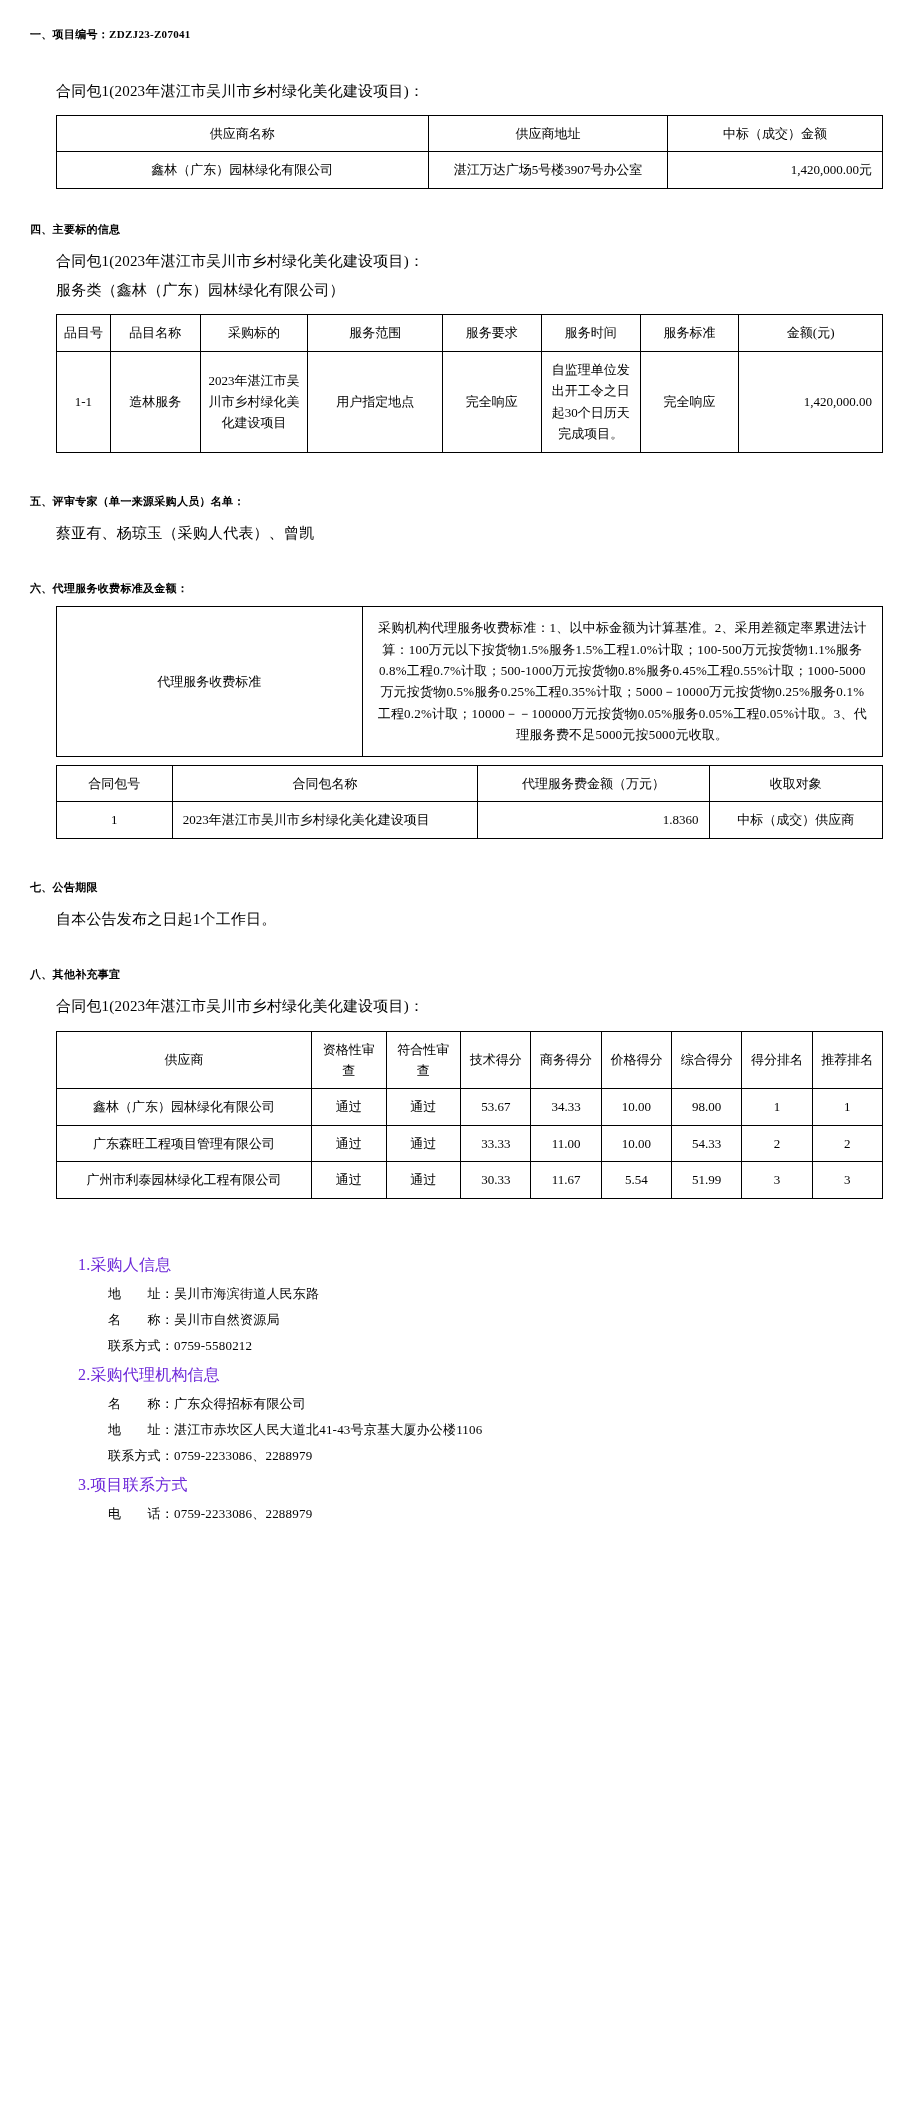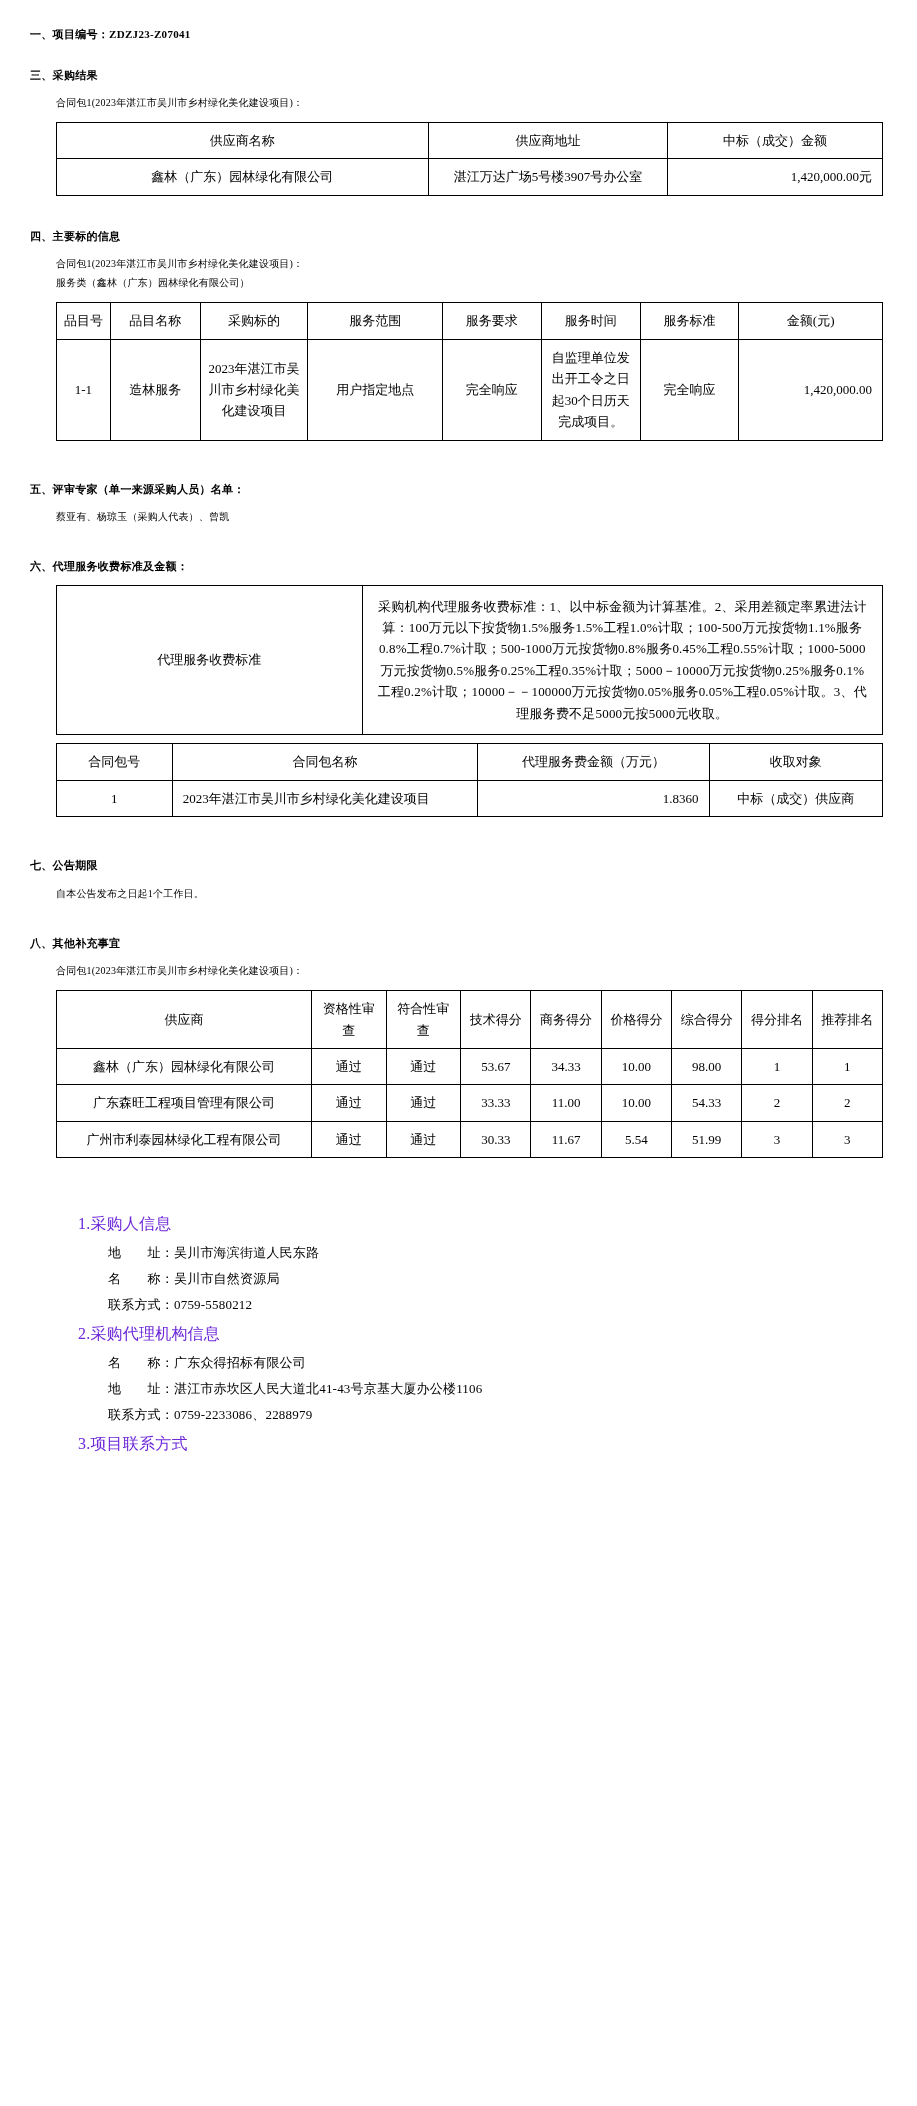--- a/index.html
+++ b/index.html
@@ -28,21 +28,21 @@
     line-height: 1.5;
     letter-spacing: 0.3px;
   }
   .sec-block {
     margin-bottom: 24px;
   }
   .sec-block-tight {
     margin-bottom: 14px;
   }
   .indent1 {
-    font-size: 10px;
+    font-size: 15px;
     color: #000;
     margin-left: 26px;
     line-height: 1.9;
     letter-spacing: 0.2px;
   }
   .indent2 {
     font-size: 16px;
     color: #6d28d9;
     margin-left: 48px;
     line-height: 2.0;
@@ -122,21 +122,20 @@
 <body>
 
 <div class="page">
 
   <div class="sec-block">
     <div class="section-head">一、项目编号：ZDZJ23-Z07041</div>
   </div>
 
 
   <div class="sec-block-tight">
-    <div class="section-head">三、采购结果</div>
     <div class="gap-sm"></div>
     <div class="indent1">合同包1(2023年湛江市吴川市乡村绿化美化建设项目)：</div>
     <table class="doc">
       <colgroup>
         <col style="width:45%">
           <col style="width:29%">
           <col style="width:26%">
       </colgroup>
       <thead>
         <tr>
@@ -333,20 +332,21 @@
     <div class="gap-sm"></div>
     <div class="indent2">1.采购人信息</div>
     <div class="indent3">地　　址：吴川市海滨街道人民东路</div>
     <div class="indent3">名　　称：吴川市自然资源局</div>
     <div class="indent3">联系方式：0759-5580212</div>
     <div class="indent2">2.采购代理机构信息</div>
     <div class="indent3">名　　称：广东众得招标有限公司</div>
     <div class="indent3">地　　址：湛江市赤坎区人民大道北41-43号京基大厦办公楼1106</div>
     <div class="indent3">联系方式：0759-2233086、2288979</div>
     <div class="indent2">3.项目联系方式</div>
+    <div class="indent3">电　　话：0759-2233086、2288979</div>
   </div>
 
   <div class="sign-area">
     <div></div>
     <div></div>
   </div>
 
 </div>
 
 </body></html>

